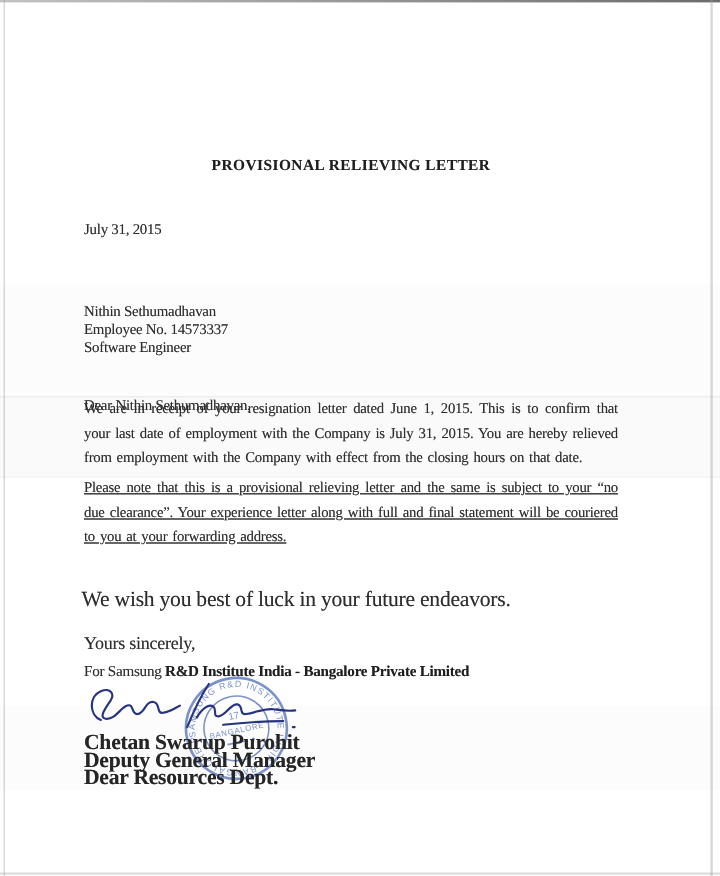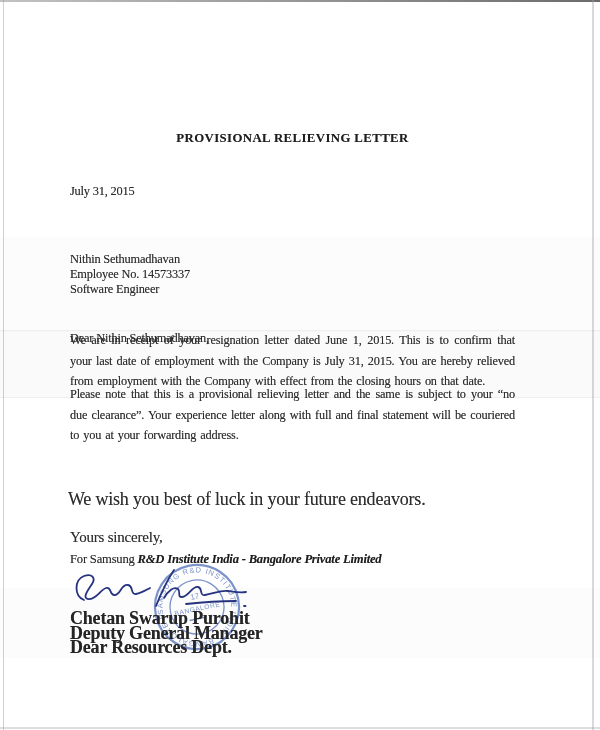--- a/index.html
+++ b/index.html
@@ -31,25 +31,25 @@
     letter-spacing:.4px;
   }
   .date { left:70px; top:184px; font-size:12.4px; }
   .recipient { left:70px; top:224px; font-size:12.4px; line-height:14.8px;margin-top:28px; }
   .salutation { left:70px; top:307px; font-size:12.4px;margin-top:24px; }
   .para {
     left:70px; width:445px; font-size:12.3px; line-height:20.5px;
     text-align:justify; word-spacing:1.2px;
   }
   .para1 { top:330px; }
-  .para2 { top:384px; }
+  .para2 { top:396px;text-decoration:underline; }
   .para3 { left:68px; top:489px; font-size:18px; }
   .closing { left:70px; top:529px; font-size:15px; }
   .for-line { left:70px; top:552px; font-size:12.6px; }
-  .for-line .b { font-weight:bold; color:#1e1e1e;font-style:italic; }
+  .for-line .b { font-weight:bold; color:#1e1e1e; }
   .signatory { left:70px; top:611px; font-size:18px; line-height:14.7px; font-weight:bold; color:#252525; }
   .stamp-svg { position:absolute; left:151px; top:561px; width:92px; height:92px; opacity:.8; }
   .sig-svg   { position:absolute; left:68px; top:566px; width:210px; height:52px; }
 </style>
 </head>
 <body>
 
 <div class="page">
 
   <div class="edge-top"></div>

